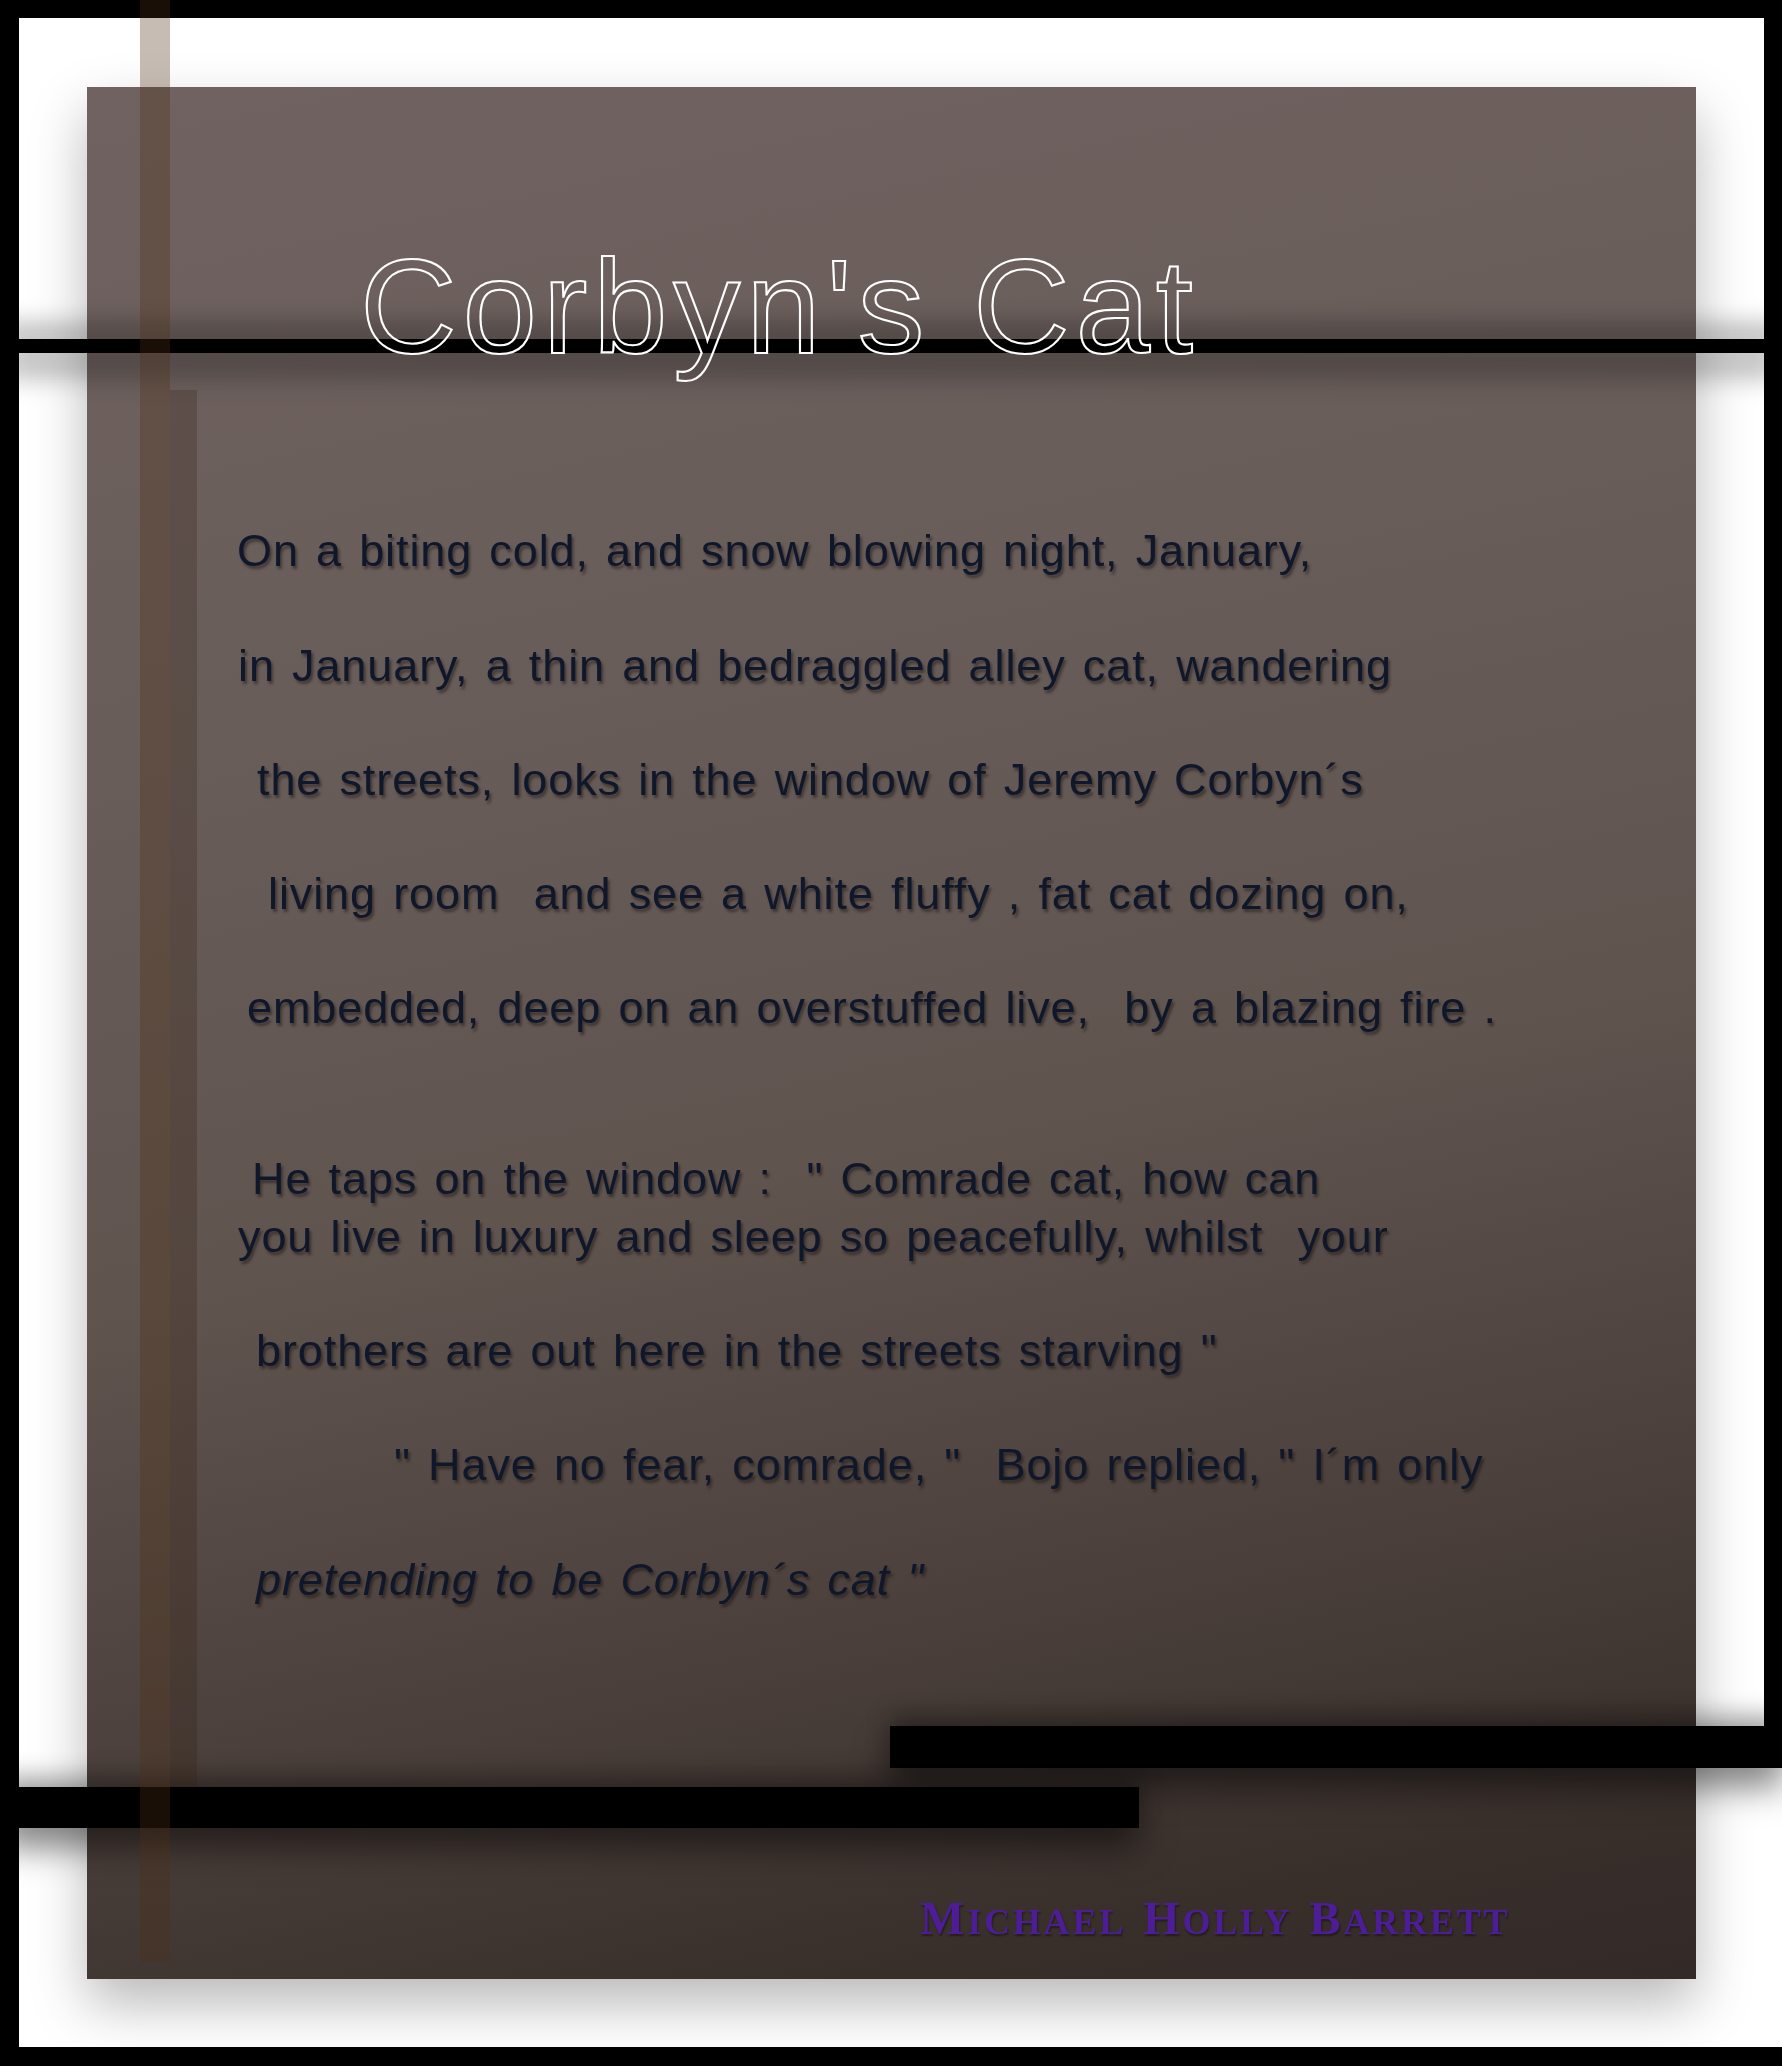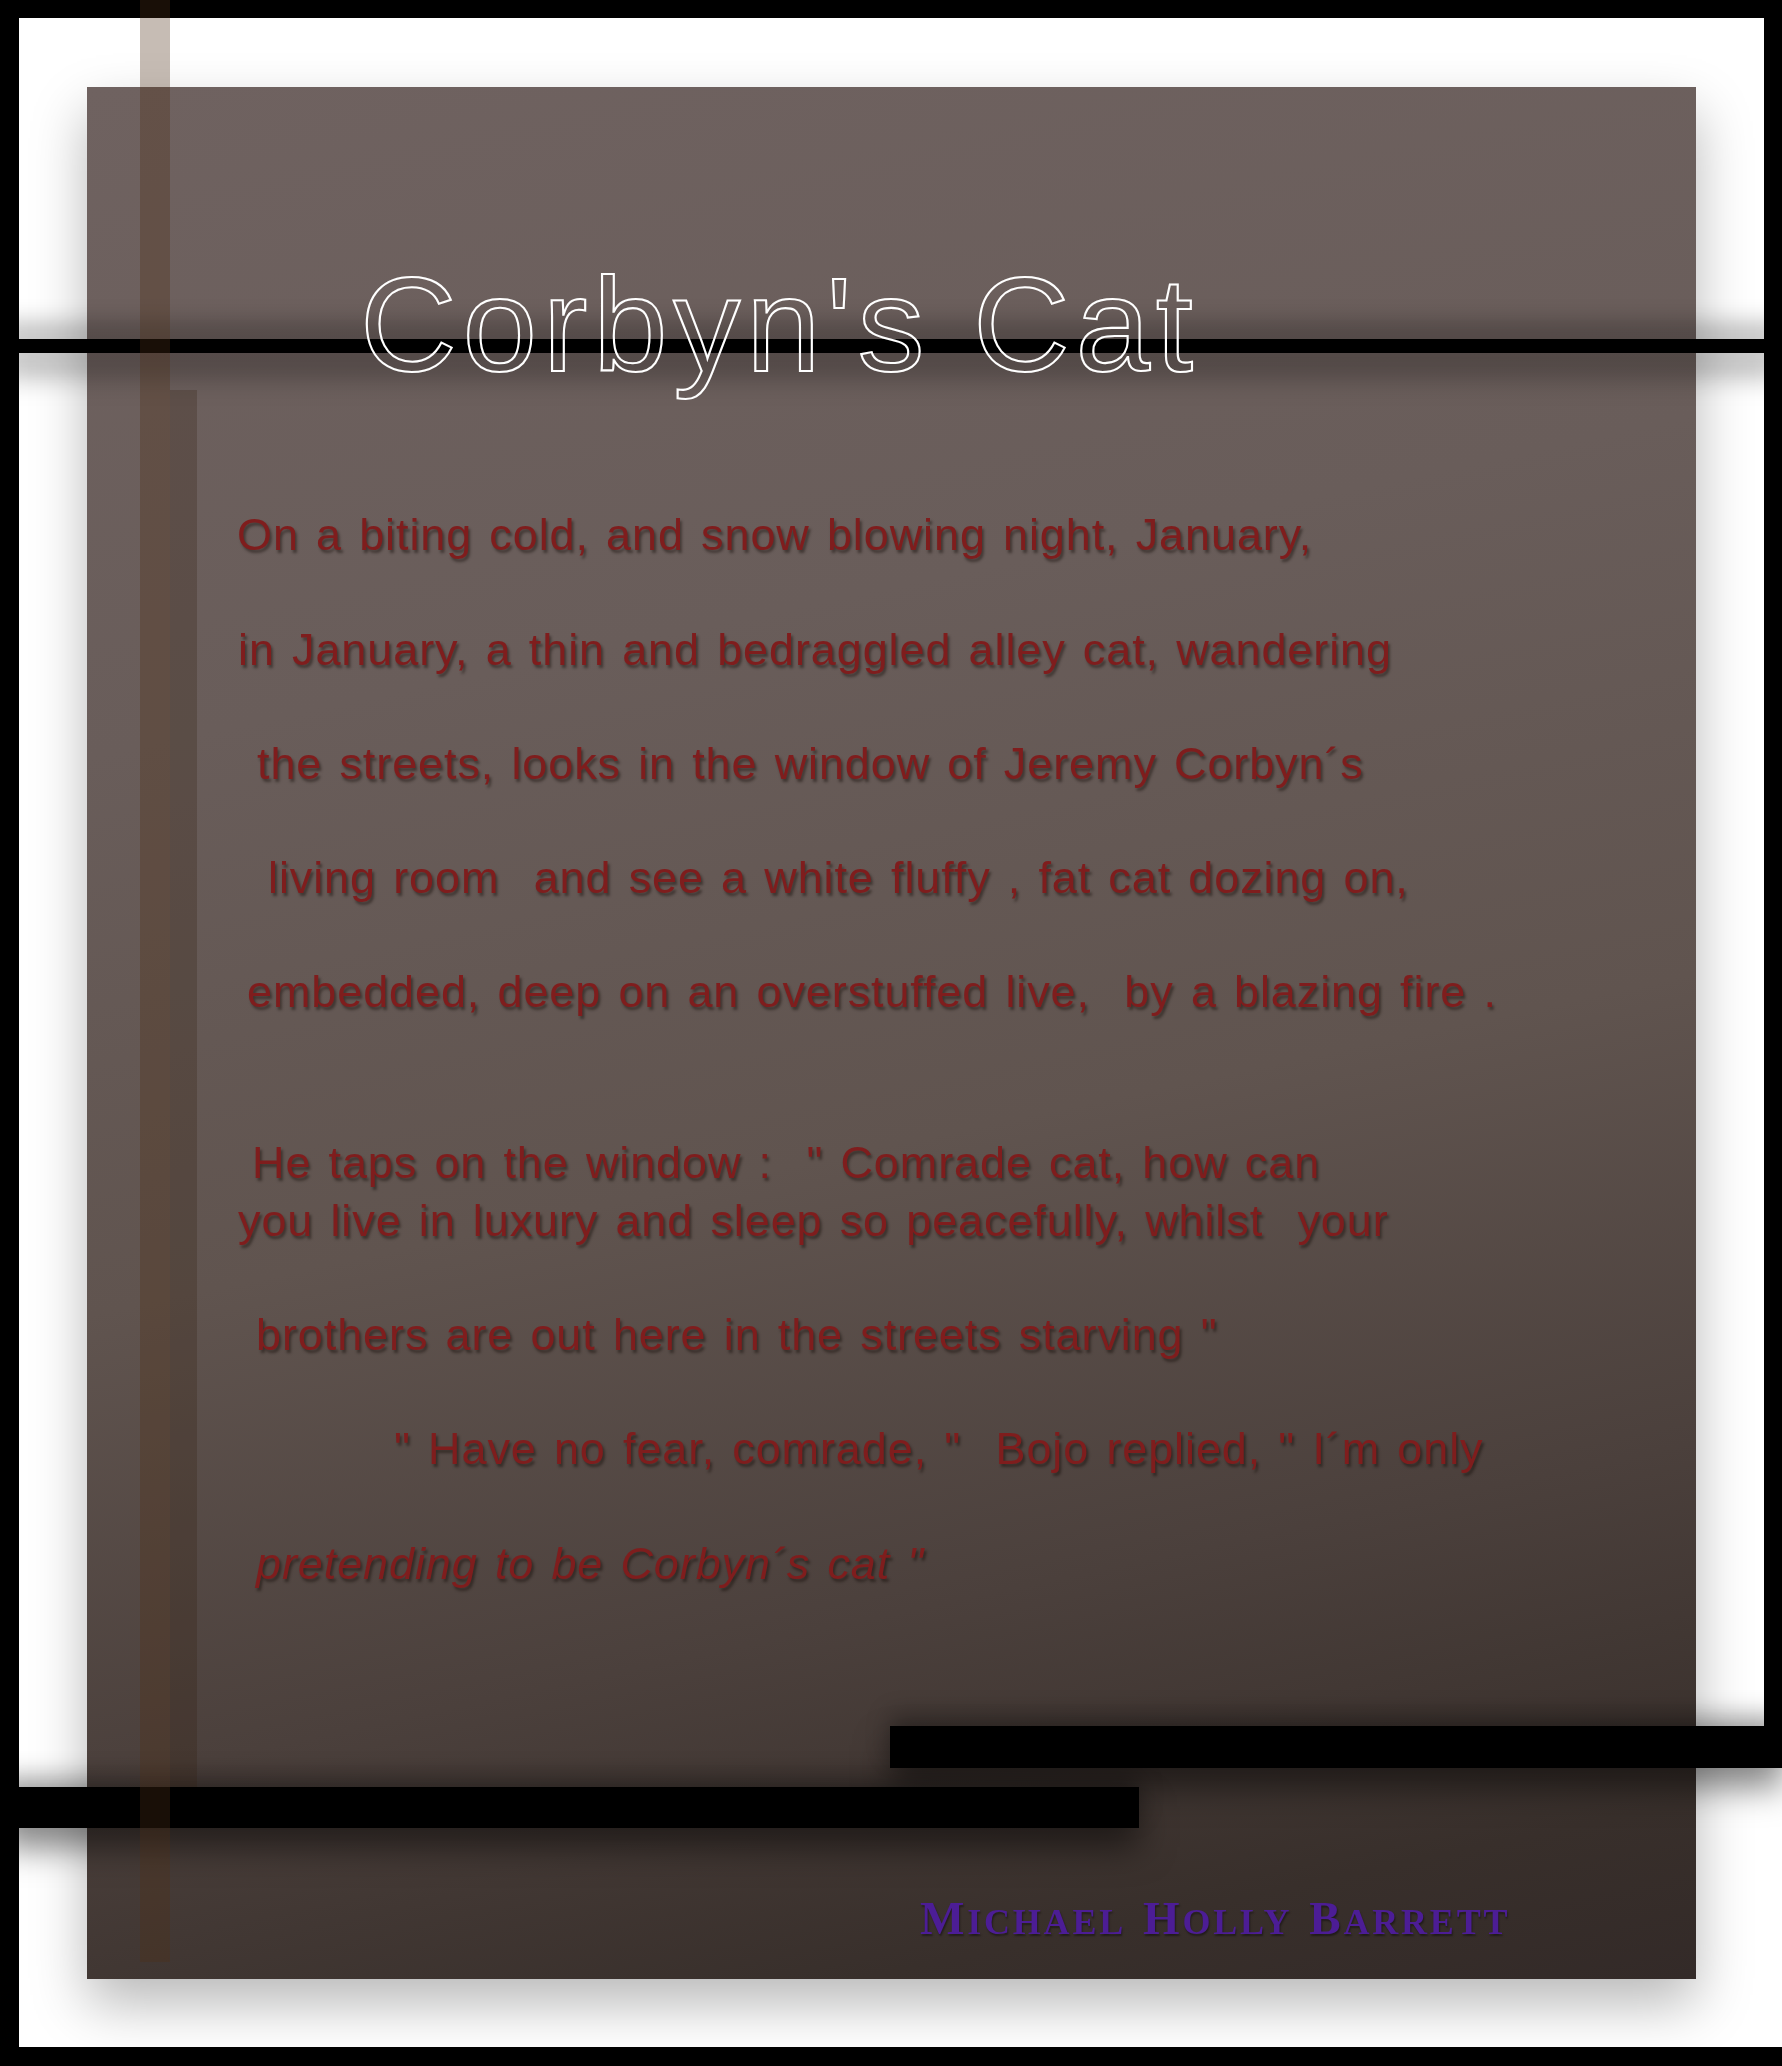--- a/index.html
+++ b/index.html
@@ -55,21 +55,21 @@
     z-index: 4;
   }
   .stripe-b {
     left: 170px; top: 390px; width: 26.5px; height: 1397px;
     background: rgba(50,30,14,0.26);
     z-index: 4;
   }
 
   
   .title {
-    left: 360px; top: 258px;
+    left: 360px; top: 240px;
     margin: 0;
     font-family: "Liberation Sans", sans-serif;
     font-size: 134px;
     font-weight: 100;
     letter-spacing: 5.7px;
     line-height: 1.0;
     color: #ffffff;
     white-space: pre;
     z-index: 5;
   }
@@ -81,24 +81,25 @@
   }
 
   
   .pl {
     position: absolute;
     font-family: "Liberation Sans", sans-serif;
     font-size: 45px;
     font-weight: 300;
     letter-spacing: 0.9px;
     word-spacing: 3.8px;
-    color: #7f1d1d;
+    color: #0f172a;
     white-space: pre;
     text-shadow: 1.9px 2.8px 2.8px rgba(15,8,4,0.45);
     z-index: 5;
+    margin-top: 16px;
   }
   .pl:nth-of-type(1)  { left: 237px; top: 509px;  }
   .pl:nth-of-type(2)  { left: 238px; top: 624px;  }
   .pl:nth-of-type(3)  { left: 257px; top: 738px;  }
   .pl:nth-of-type(4)  { left: 268px; top: 852px;  }
   .pl:nth-of-type(5)  { left: 247px; top: 966px; }
   .pl:nth-of-type(6)  { left: 252px; top: 1137px; }
   .pl:nth-of-type(7)  { left: 238px; top: 1195px; }
   .pl:nth-of-type(8)  { left: 256px; top: 1309px; }
   .pl:nth-of-type(9)  { left: 394px; top: 1423px; }

